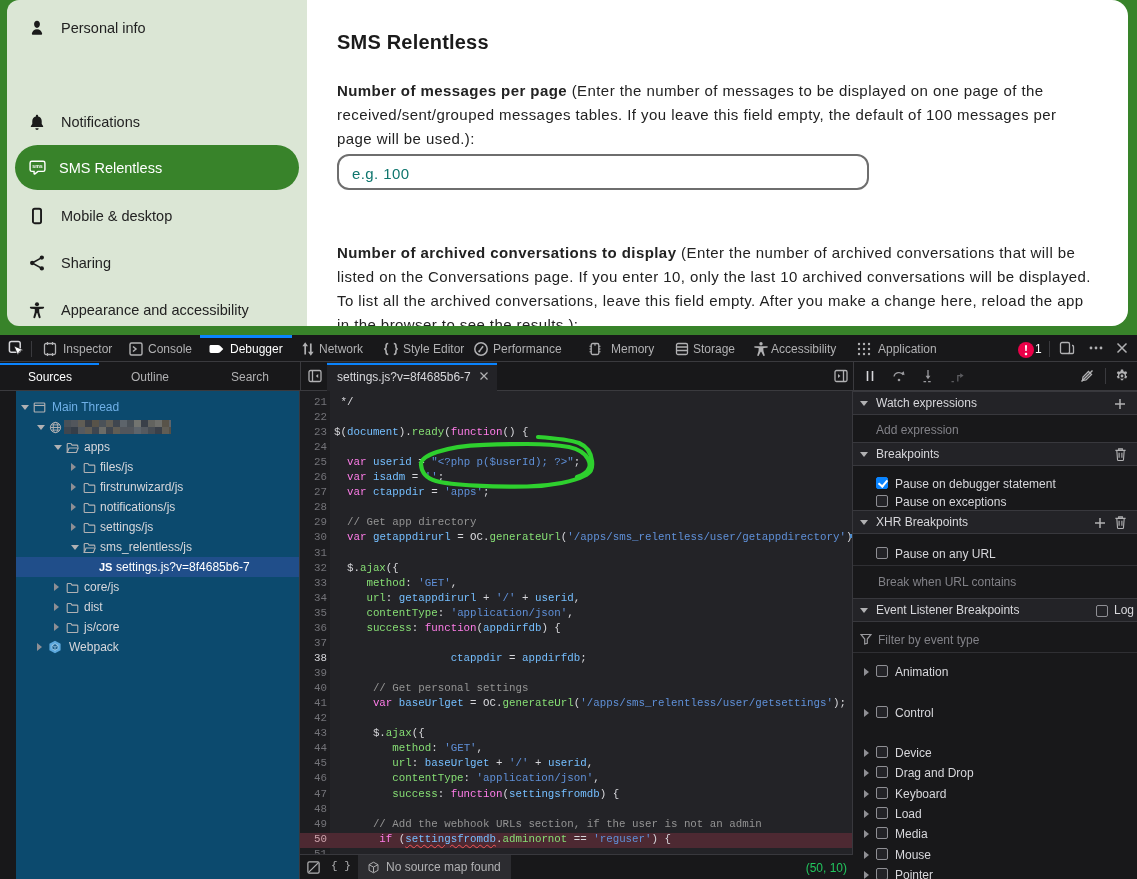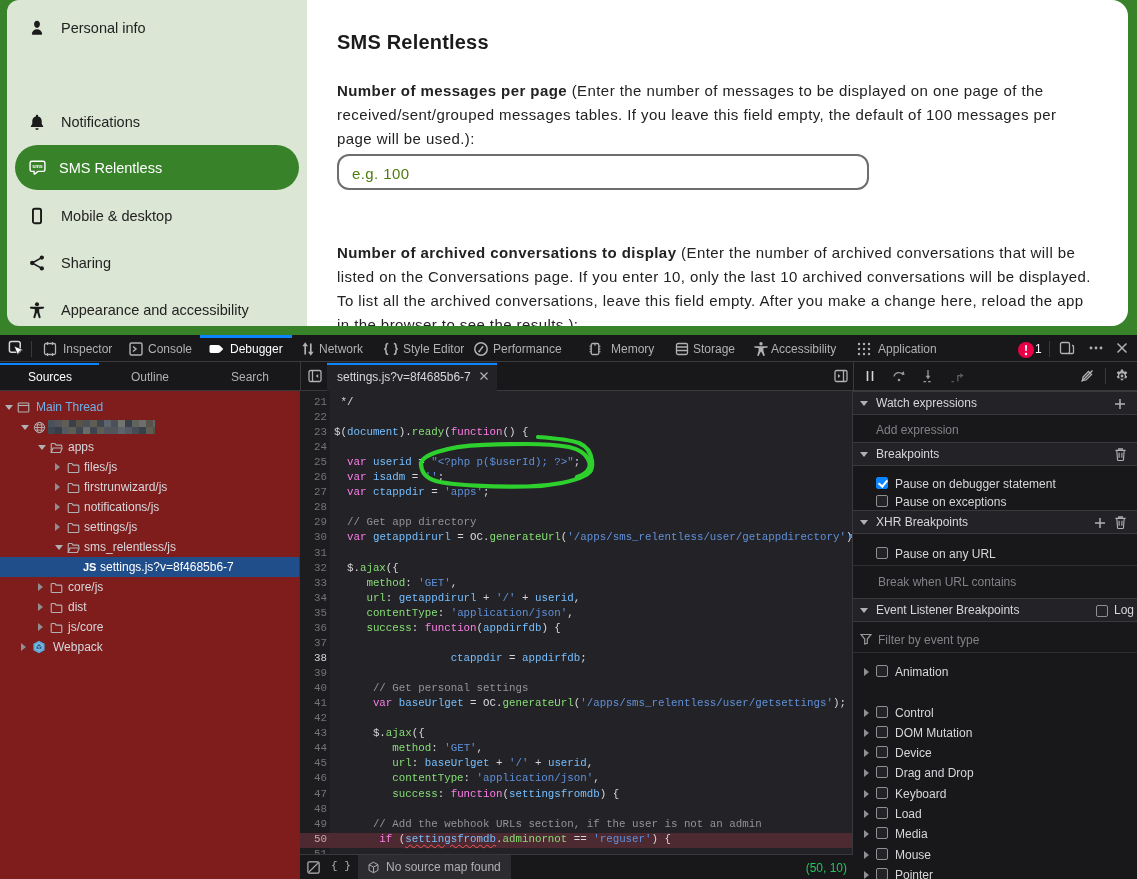--- a/index.html
+++ b/index.html
@@ -14,34 +14,34 @@
 .sbitem { position:absolute; left:8px; width:292px; height:45px; color:#222222; font-size:14.5px; }
 .sbitem .ic { position:absolute; left:13px; top:50%; margin-top:-9px; width:18px; height:18px; }
 .sbitem .lb { position:absolute; left:46px; top:50%; transform:translateY(-50%); white-space:nowrap; }
 #pill { position:absolute; left:8px; top:145px; width:284px; height:45px; background:#38832a; border-radius:23px; color:#ffffff; font-size:14.5px; }
 #pill .ic { position:absolute; left:13px; top:13px; width:19px; height:19px; }
 #pill .lb { position:absolute; left:44px; top:50%; transform:translateY(-50%); }
 #ncmain h1 { position:absolute; left:30px; top:31px; font-size:20px; color:#1b1b1b; letter-spacing:0.2px; }
 .para { position:absolute; left:30px; font-size:15px; color:#222222; line-height:24px; white-space:nowrap; letter-spacing:0.43px; }
 .para b { font-weight:bold; }
 #inp { position:absolute; left:30px; top:154px; width:532px; height:36px; border:2px solid #6e6e6e; border-radius:12px; background:#fff; }
-#inp span { position:absolute; left:13px; top:9px; font-size:15px; color:#4d7c0f; letter-spacing:0.4px; }
+#inp span { position:absolute; left:13px; top:9px; font-size:15px; color:#0f766e; letter-spacing:0.4px; }
 
 
 #dt { position:absolute; left:0; top:335px; width:1137px; height:544px; background:#18181a; color:#b1b1b3; font-size:12px; }
 .row1 { position:absolute; left:0; top:0; width:1137px; height:27px; background:#18181a; border-bottom:1px solid #3a3a3e; }
 .row2 { position:absolute; left:0; top:27px; width:1137px; height:29px; background:#18181a; border-bottom:1px solid #3a3a3e; }
 .t1 { position:absolute; top:0; height:27px; }
 .t1 .tl { position:absolute; top:50%; transform:translateY(-50%); white-space:nowrap; }
 .bluetop { position:absolute; top:0; height:2px; background:#0a84ff; z-index:5; }
 .vsep { position:absolute; top:6px; width:1px; height:16px; background:#3a3a3e; }
 svg.i16 { position:absolute; top:50%; margin-top:-8px; width:16px; height:16px; }
 
 
-#treepane { position:absolute; left:0; top:56px; width:299px; height:488px; background:#7f1d1d; }
+#treepane { position:absolute; left:16px; top:56px; width:299px; height:488px; background:#0c4a6e; }
 #treeborder { position:absolute; left:299px; top:56px; width:1px; height:488px; background:#38383d; }
 #editor { position:absolute; left:300px; top:56px; width:553px; height:463px; background:#232327; overflow:hidden; font-family:"Liberation Mono", monospace; font-size:10.8px; }
 #gutter { position:absolute; left:0; top:0; width:30px; height:463px; background:#1d1d20; }
 #edborder { position:absolute; left:852px; top:56px; width:1px; height:488px; background:#38383d; }
 #rpane { position:absolute; left:853px; top:56px; width:284px; height:488px; background:#18181a; overflow:hidden; }
 #footer { position:absolute; left:300px; top:519px; width:553px; height:25px; background:#18181a; border-top:1px solid #38383d; }
 
 .cl { position:absolute; left:0; width:553px; height:15px; white-space:pre; color:#d7d7db; }
 .cl .ln { position:absolute; left:0; top:0; width:27px; text-align:right; color:#737378; }
 .cl .cd { position:absolute; left:34px; top:0; }
@@ -563,25 +563,20 @@
           <svg style="position:absolute;left:7px;top:6px;" width="12" height="12" viewBox="0 0 12 12">
             <path fill="none" stroke="#9a9a9e" stroke-width="1.2" d="M1 1.5h10L7.3 6v4.2L4.7 11V6z"></path>
           </svg>
           <span class="dim" style="position:absolute;left:25px;top:6px;">Filter by event type</span>
         </div>
 <div class="rprow" style="top:312px;height:20px;">
           <span class="arr arrr" style="left:11px;"></span>
           <span class="chk" style="left:23px;top:3px;"></span>
           <span style="position:absolute;left:42px;top:3px;">Control</span>
         </div>
-<div class="rprow" style="top:332px;height:20px;">
-          <span class="arr arrr" style="left:11px;"></span>
-          <span class="chk" style="left:23px;top:3px;"></span>
-          <span style="position:absolute;left:42px;top:3px;">DOM Mutation</span>
-        </div>
 <div class="rprow" style="top:352px;height:20px;">
           <span class="arr arrr" style="left:11px;"></span>
           <span class="chk" style="left:23px;top:3px;"></span>
           <span style="position:absolute;left:42px;top:3px;">Device</span>
         </div>
 <div class="rprow" style="top:372px;height:20px;">
           <span class="arr arrr" style="left:11px;"></span>
           <span class="chk" style="left:23px;top:3px;"></span>
           <span style="position:absolute;left:42px;top:3px;">Drag and Drop</span>
         </div>

